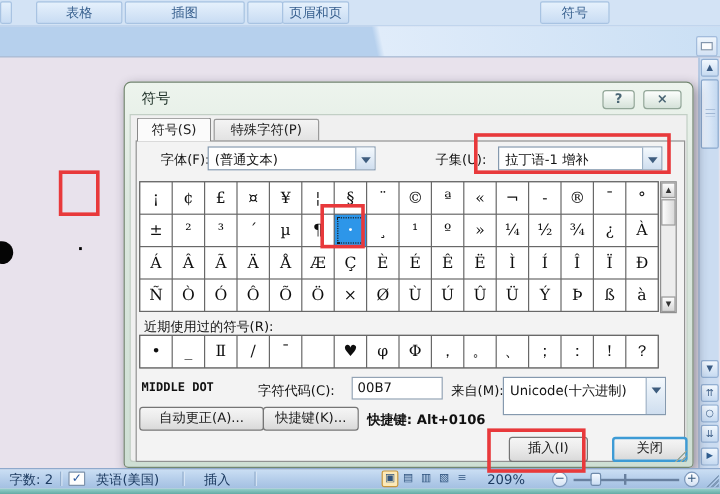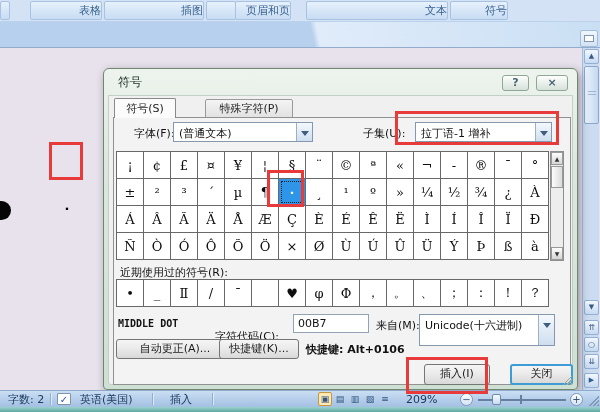--- a/index.html
+++ b/index.html
@@ -3,21 +3,21 @@
 <meta charset="utf-8">
 <style>
   * { margin:0; padding:0; box-sizing:border-box; }
   body { font-family:"DejaVu Sans","Liberation Sans",sans-serif; }
   #screen { position:relative; width:600px; height:412px; overflow:hidden;
             background:#E8E2EC; font-size:11px; }
 
   
   #ribbon-labels { position:absolute; left:0; top:0; width:600px; height:22px;
                    background:#D3E3F5; border-bottom:1px solid #BCD2EC; }
-  .rgroup { position:absolute; top:1px; height:19px; line-height:18px; text-align:right;
+  .rgroup { position:absolute; top:1px; height:19px; line-height:18px; text-align:center;
             background:linear-gradient(#E6F1FC,#C8DCF3); border:1px solid #A8C3E2;
             border-radius:2px; color:#39618F; font-size:11px; overflow:hidden; }
 
   
   #ribbon-band { position:absolute; left:0; top:22px; width:600px; height:26px;
                  background:linear-gradient(78deg,#B6D0ED 0%,#B6D0ED 52%,#E0ECFA 53%,#CADFF4 100%);
                  border-bottom:1px solid #93ACCB; }
 
   
   #doc { position:absolute; left:0; top:48px; width:600px; height:342px; background:#E8E2EC; }
@@ -55,21 +55,21 @@
   #btn-x     { left:432px; width:32px; }
 
   #dlg-client { position:absolute; left:4px; top:26px; right:4px; bottom:4px;
                 background:#F0F0F0; border:1px solid #C2CFc5; border-radius:0 0 3px 3px; }
 
   .tab { position:absolute; text-align:center; font-size:11px; color:#222; }
   #tab-symbols { left:5px; top:2px; width:62px; height:20px; line-height:19px; z-index:2;
                  background:#FBFBFB; border:1px solid #898989; border-bottom:none; border-radius:2px 2px 0 0; }
   #tab-special { left:69px; top:3px; width:88px; height:19px; line-height:18px;
                  background:linear-gradient(#F4F4F4,#E2E2E2); border:1px solid #9A9A9A;
-                 border-radius:2px 2px 0 0;margin-left:27px; }
+                 border-radius:2px 2px 0 0; }
 
   #panel { position:absolute; left:4px; top:21px; width:458px; height:268px;
            background:#F3F3F3; border:1px solid #919191; }
   .lbl { position:absolute; font-size:11px; color:#111; white-space:nowrap; }
 
   .combo { position:absolute; height:20px; background:#fff; border:1px solid #8599AE; }
   .combo .txt { position:absolute; left:5px; top:3px; font-size:11px; color:#111; white-space:nowrap; }
   .combo .dd  { position:absolute; right:0; top:0; bottom:0; width:16px;
                 background:linear-gradient(#F4F9FD,#CFDEEF); border-left:1px solid #9DB1C6; }
   .combo .dd::after { content:""; position:absolute; left:4px; top:8px;
@@ -139,21 +139,20 @@
 <body>
 
 <div id="screen">
 
   <div id="ribbon-labels">
       <div class="rgroup" style="left: 0px; width: 10px;"></div>
       <div class="rgroup" style="left: 30px; width: 72px;">表格</div>
       <div class="rgroup" style="left: 104px; width: 100px;">插图</div>
       <div class="rgroup" style="left: 206px; width: 30px;"></div>
       <div class="rgroup" style="left: 235px; width: 56px;">页眉和页脚</div>
-      <div class="rgroup" style="left: 306px; width: 142px;">文本</div>
       <div class="rgroup" style="left: 450px; width: 58px;">符号</div>
     </div>
   <div id="ribbon-band"></div>
 
   <div id="doc">
     <div id="bullet"></div>
     <div id="inserted-char">·</div>
   </div>
 
   <div id="ruler-btn">
@@ -277,29 +276,29 @@
             <div class="gcell">，</div>
             <div class="gcell">。</div>
             <div class="gcell">、</div>
             <div class="gcell">；</div>
             <div class="gcell">：</div>
             <div class="gcell">！</div>
             <div class="gcell">？</div>
           </div>
 
         <div class="lbl" style="left:4px;top:200px;font-weight:bold;font-family:'DejaVu Sans Mono',monospace;font-size:10px">MIDDLE DOT</div>
-        <div class="lbl" style="left:101px;top:211px">字符代码(C):</div>
+        <div class="lbl" style="left:101px;top:200px">字符代码(C):</div>
         <div class="field" style="left:179px;top:196px;width:76px;height:19px">00B7</div>
         <div class="lbl" style="left:262px;top:200px">来自(M):</div>
         <div class="combo" style="left:305px;top:196px;width:136px;height:32px">
           <span class="txt">Unicode(十六进制)</span>
           <span class="dd"></span>
         </div>
 
-        <div class="win-btn" style="left:2px;top:221px;width:118px;height:20px">自动更正(A)...</div>
+        <div class="win-btn" style="left:2px;top:221px;width:104px;height:20px">自动更正(A)...</div>
         <div class="win-btn" style="left:105px;top:221px;width:80px;height:20px">快捷键(K)...</div>
         <div class="lbl" style="left:192px;top:224px;font-weight:bold">快捷键: Alt+0106</div>
 
         <div class="win-btn" style="left:310px;top:246px;width:66px;height:21px">插入(I)</div>
         <div class="win-btn" id="btn-close-dlg" style="left:396px;top:246px;width:63px;height:21px">关闭</div>
       </div>
     </div>
     <div id="dlg-grip"></div>
   </div>
 

